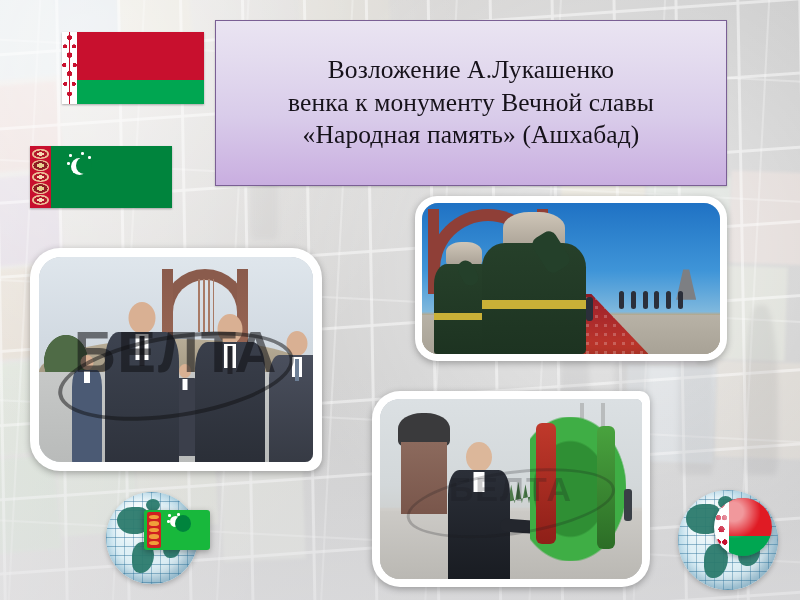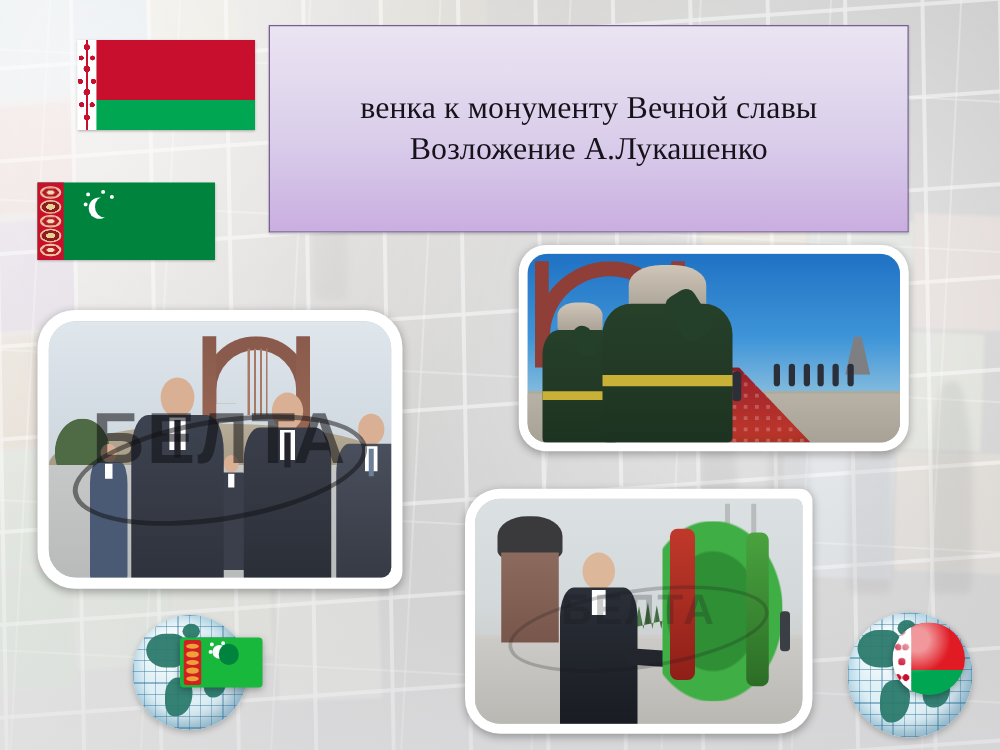--- a/index.html
+++ b/index.html
@@ -304,22 +304,23 @@
       <div class="tm-star" style="left:18px;top:8px;"></div>
       <div class="tm-star" style="left:16px;top:16px;"></div>
       <div class="tm-star" style="left:22px;top:24px;"></div>
       <div class="tm-star" style="left:30px;top:6px;"></div>
       <div class="tm-star" style="left:37px;top:10px;"></div>
     </div>
   </div>
 
   <div id="title-box">
     <div id="title-lines">
+      <div>Возложение А.Лукашенко</div>
       <div>венка к монументу Вечной славы</div>
-      <div>Возложение А.Лукашенко</div>
+      <div>«Народная  память» (Ашхабад)</div>
     </div>
   </div>
 
   <div class="photo" id="photo-honor-guard">
     <div class="inner" style="inset:7px;border-radius:16px;">
       <div class="inner-fill">
         <div class="sky2"></div>
         <div class="ground2"></div>
         <div class="arch2">
           <div class="arch2-top"></div>

